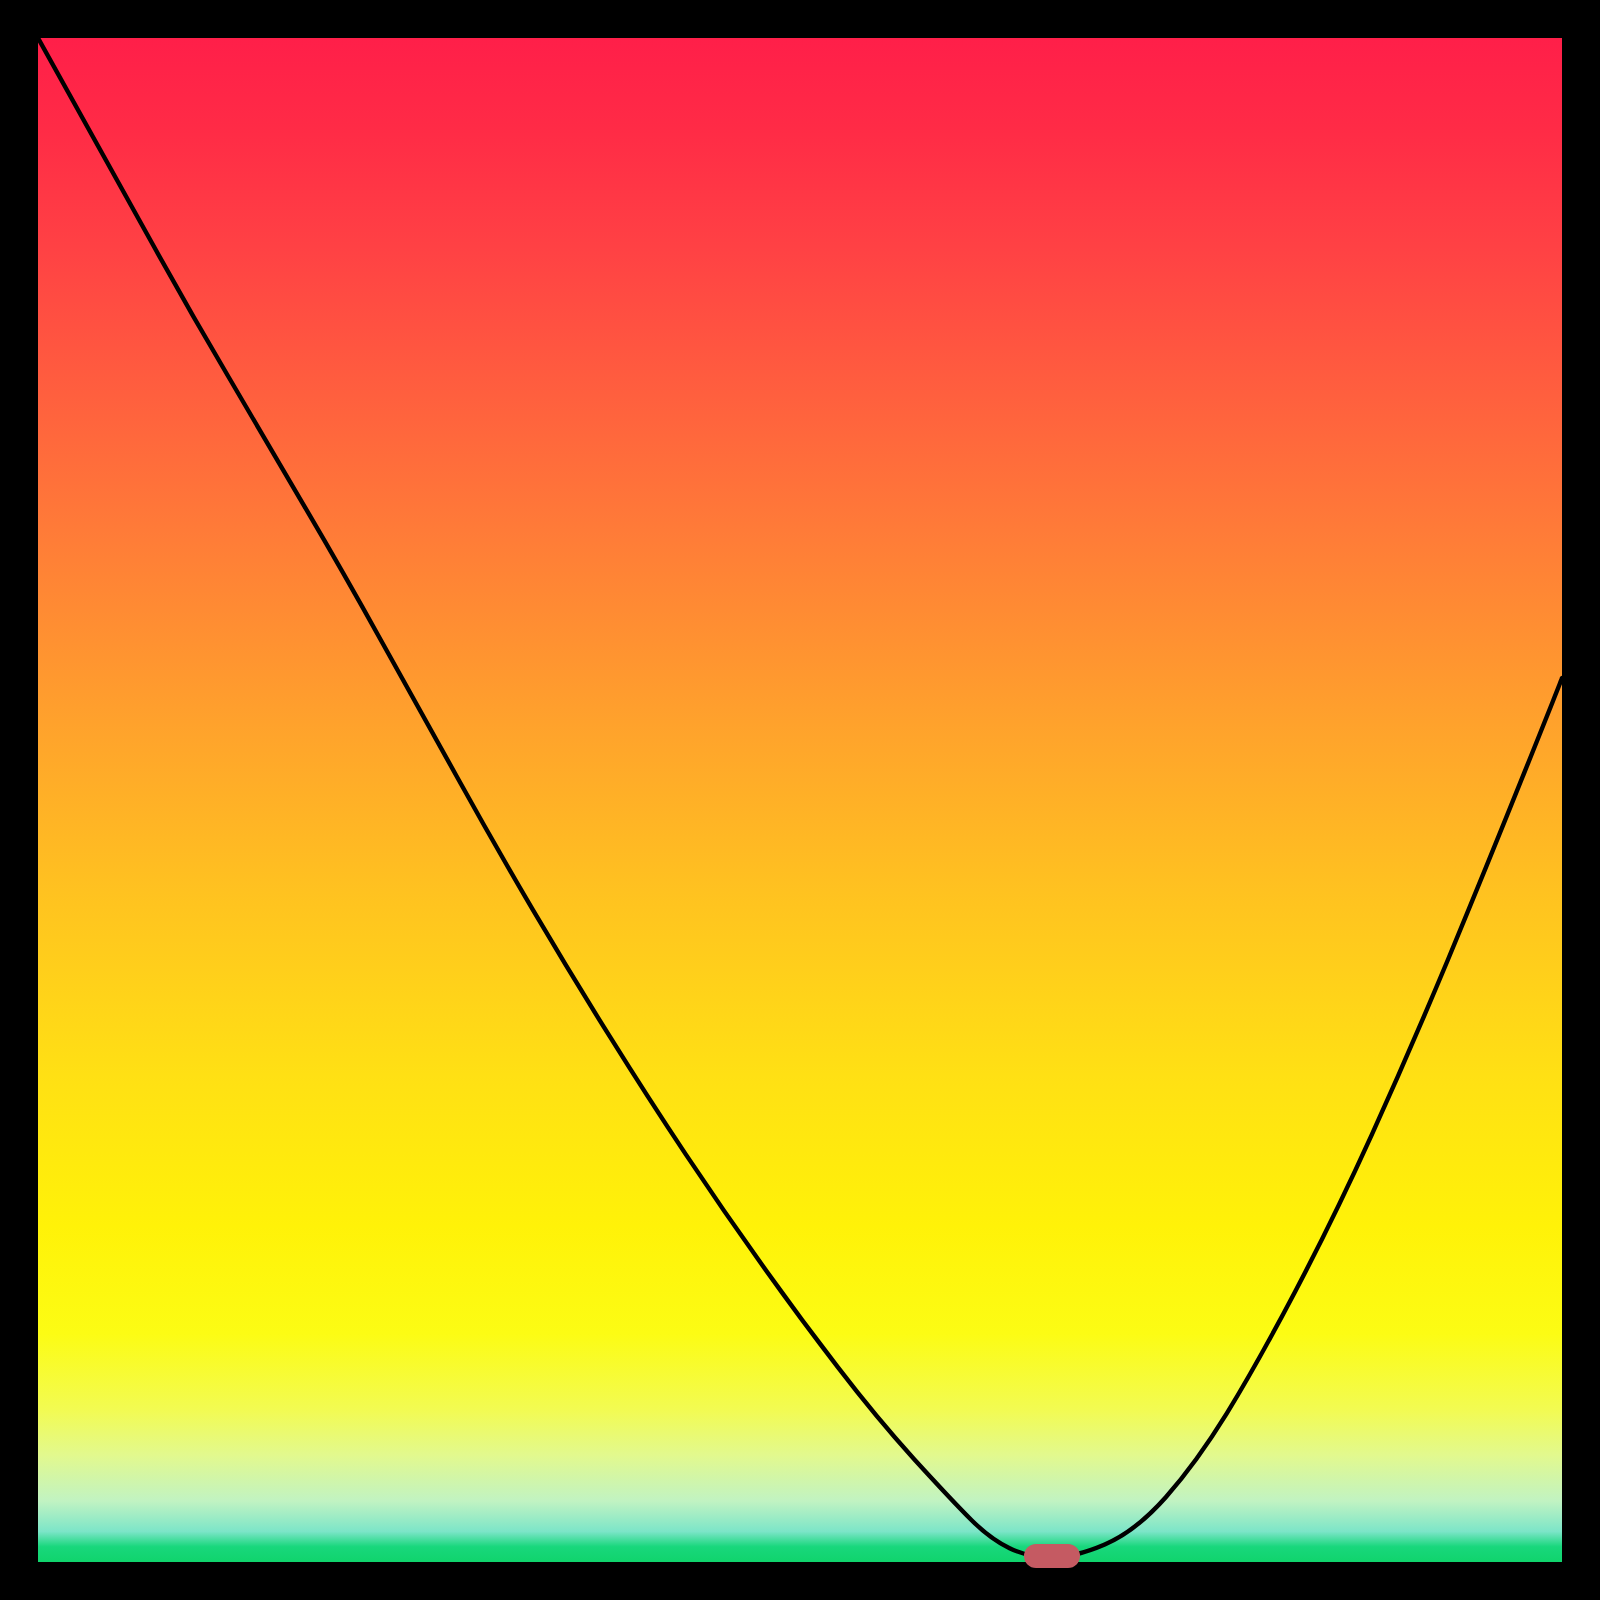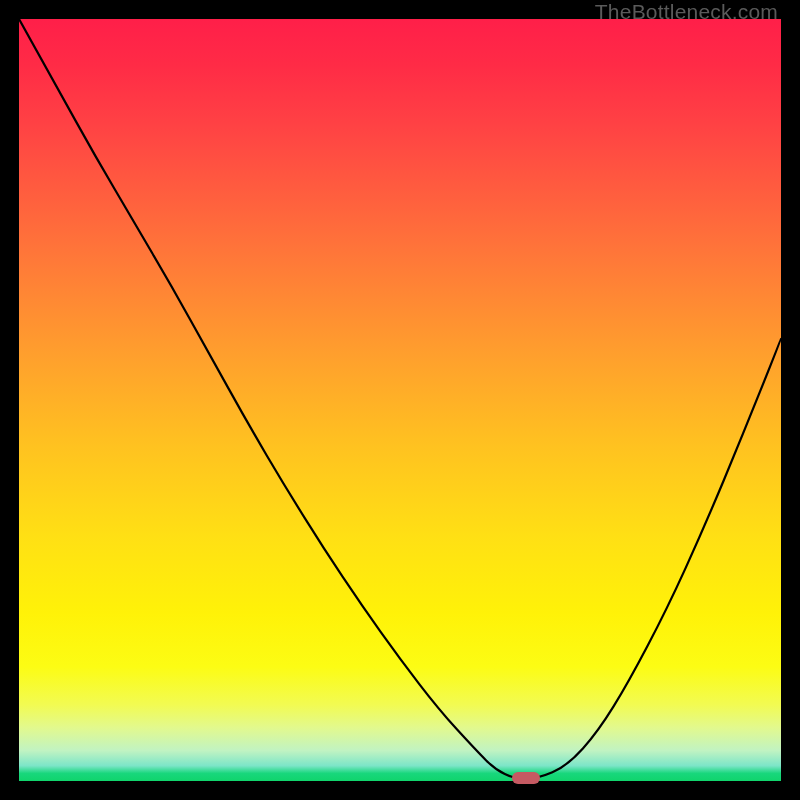--- a/index.html
+++ b/index.html
@@ -71,14 +71,13 @@
 </head>
 <body>
 
 <div class="frame">
   <div class="plot">
     <svg class="curve-svg" viewBox="0 0 762 762" preserveAspectRatio="none">
       <path id="curve-path" fill="none" stroke="#000" stroke-width="2.2" stroke-linecap="round" stroke-linejoin="round" d="M 0.0 0.0 Q 38.1 68.6 57.2 102.9 Q 76.2 137.2 95.3 169.5 Q 114.3 201.9 133.3 234.3 Q 152.4 266.7 171.4 301.0 Q 190.5 335.3 209.6 369.6 Q 228.6 403.9 247.6 436.2 Q 266.7 468.6 285.8 499.1 Q 304.8 529.6 323.9 558.2 Q 342.9 586.7 362.0 613.4 Q 381.0 640.1 400.1 664.8 Q 419.1 689.6 438.1 710.6 Q 457.2 731.5 466.7 741.0 Q 476.3 750.6 485.8 755.1 Q 495.3 759.7 506.7 759.7 Q 518.2 759.7 533.4 753.2 Q 548.6 746.8 563.9 729.6 Q 579.1 712.5 594.4 687.7 Q 609.6 662.9 628.6 626.7 Q 647.7 590.6 666.8 548.6 Q 685.8 506.7 704.9 461.0 Q 723.9 415.3 743.0 367.7 T 762.0 320.0"></path>
     </svg>
     <div class="marker" id="marker" style="left: 506.73px; top: 758.952px; background: rgb(197, 90, 98);"></div>
   </div>
-  <div class="watermark">TheBottleneck.com</div>
 </div>
 
 </body></html>

